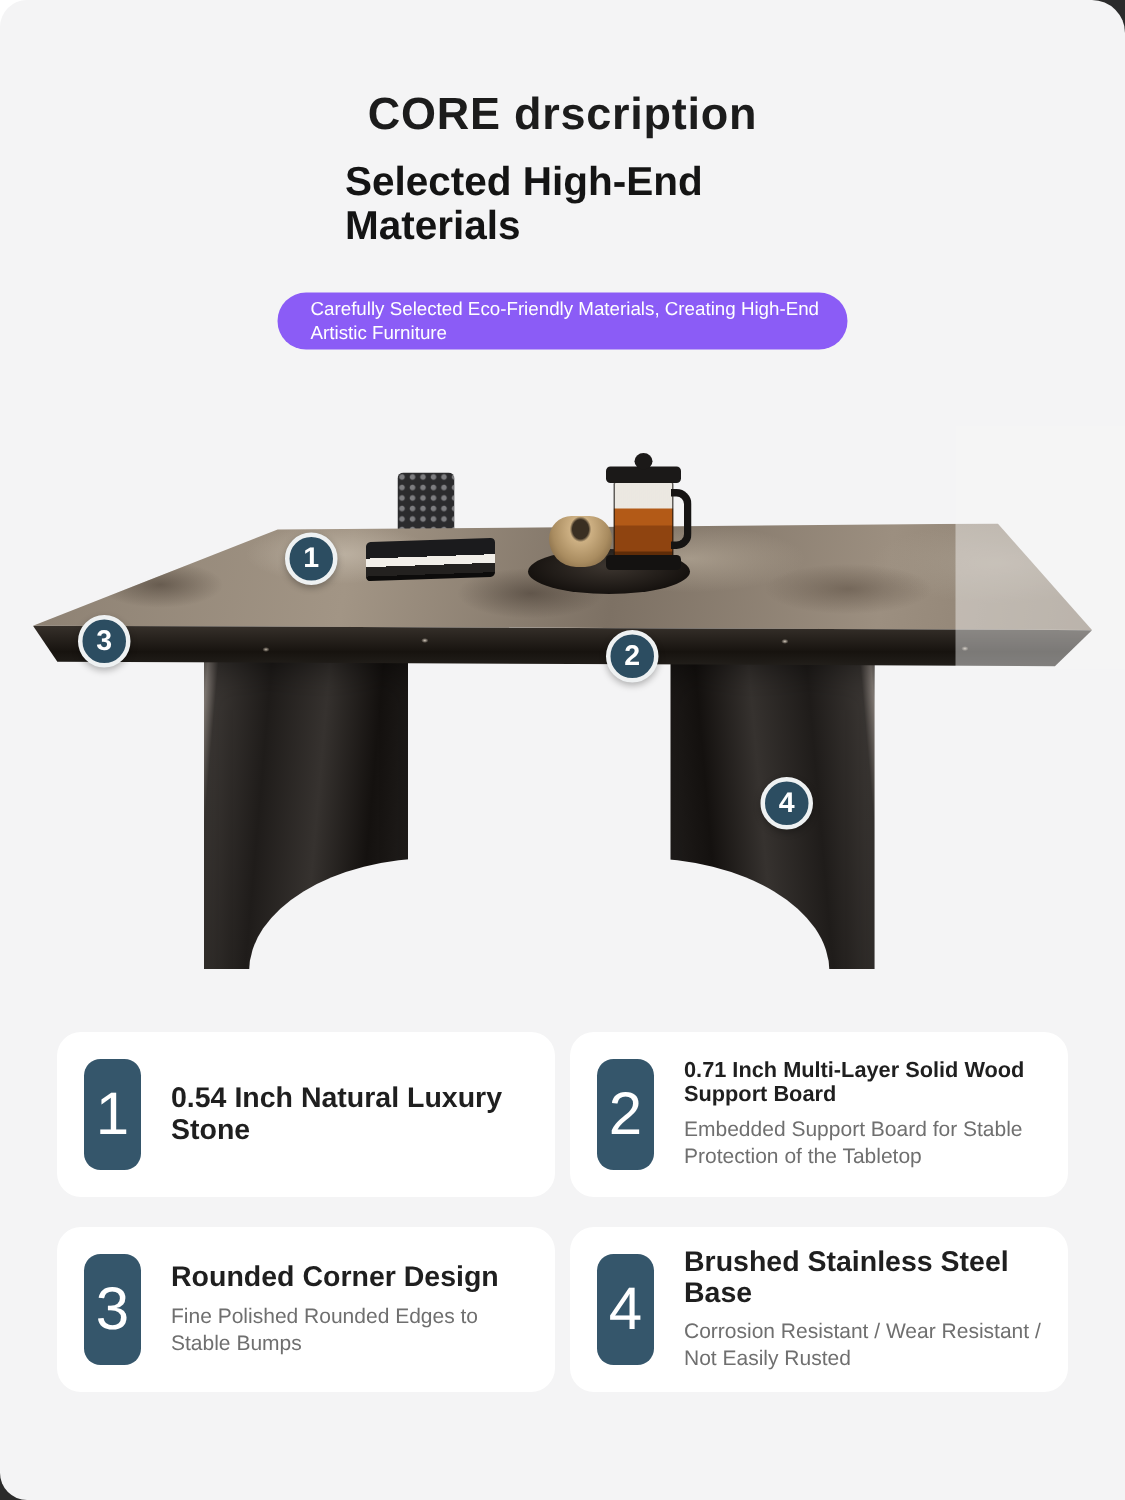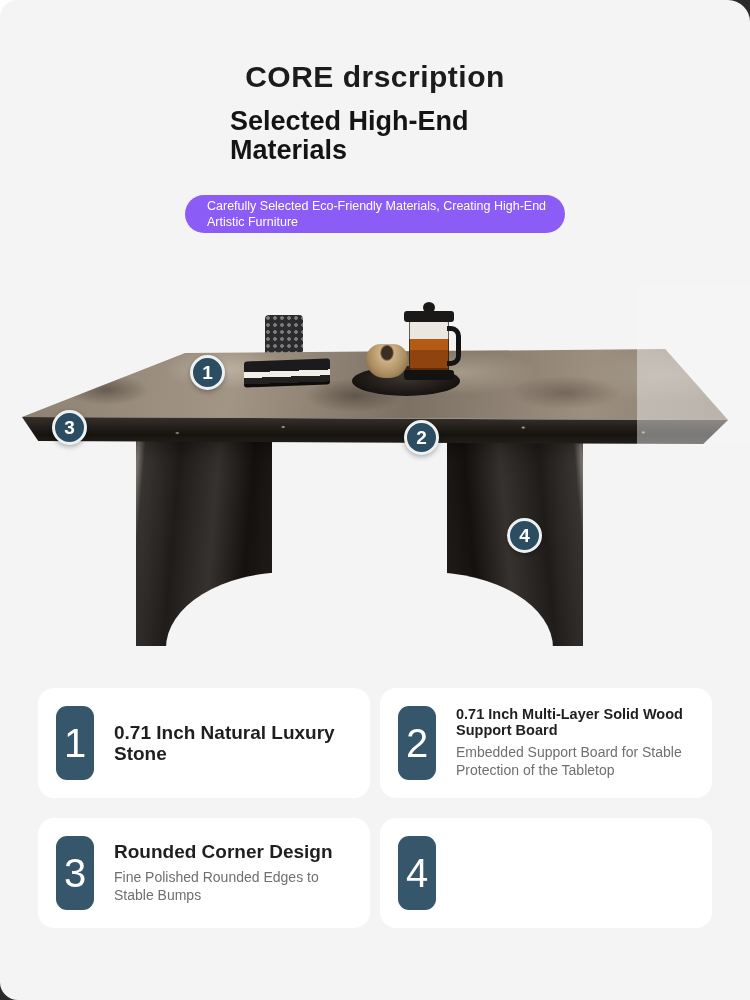--- a/index.html
+++ b/index.html
@@ -135,36 +135,38 @@
     <div class="callout callout-1">1</div>
     <div class="callout callout-2">2</div>
     <div class="callout callout-3">3</div>
     <div class="callout callout-4">4</div>
   </div>
 
   <div class="features">
     <div class="card">
       <div class="num-chip">1</div>
       <div class="card-text">
-        <div class="card-title">0.71 Inch Natural Luxury Stone</div>
+        <div class="card-title">0.54 Inch Natural Luxury Stone</div>
       </div>
     </div>
     <div class="card">
       <div class="num-chip">2</div>
       <div class="card-text">
         <div class="card-title small">0.71 Inch Multi-Layer Solid Wood Support Board</div>
         <div class="card-desc">Embedded Support Board for Stable Protection of the Tabletop</div>
       </div>
     </div>
     <div class="card">
       <div class="num-chip">3</div>
       <div class="card-text">
         <div class="card-title">Rounded Corner Design</div>
         <div class="card-desc">Fine Polished Rounded Edges to Stable Bumps</div>
       </div>
     </div>
     <div class="card">
       <div class="num-chip">4</div>
       <div class="card-text">
+        <div class="card-title">Brushed Stainless Steel Base</div>
+        <div class="card-desc">Corrosion Resistant / Wear Resistant / Not Easily Rusted</div>
       </div>
     </div>
   </div>
 </div>
 
 </body></html>

